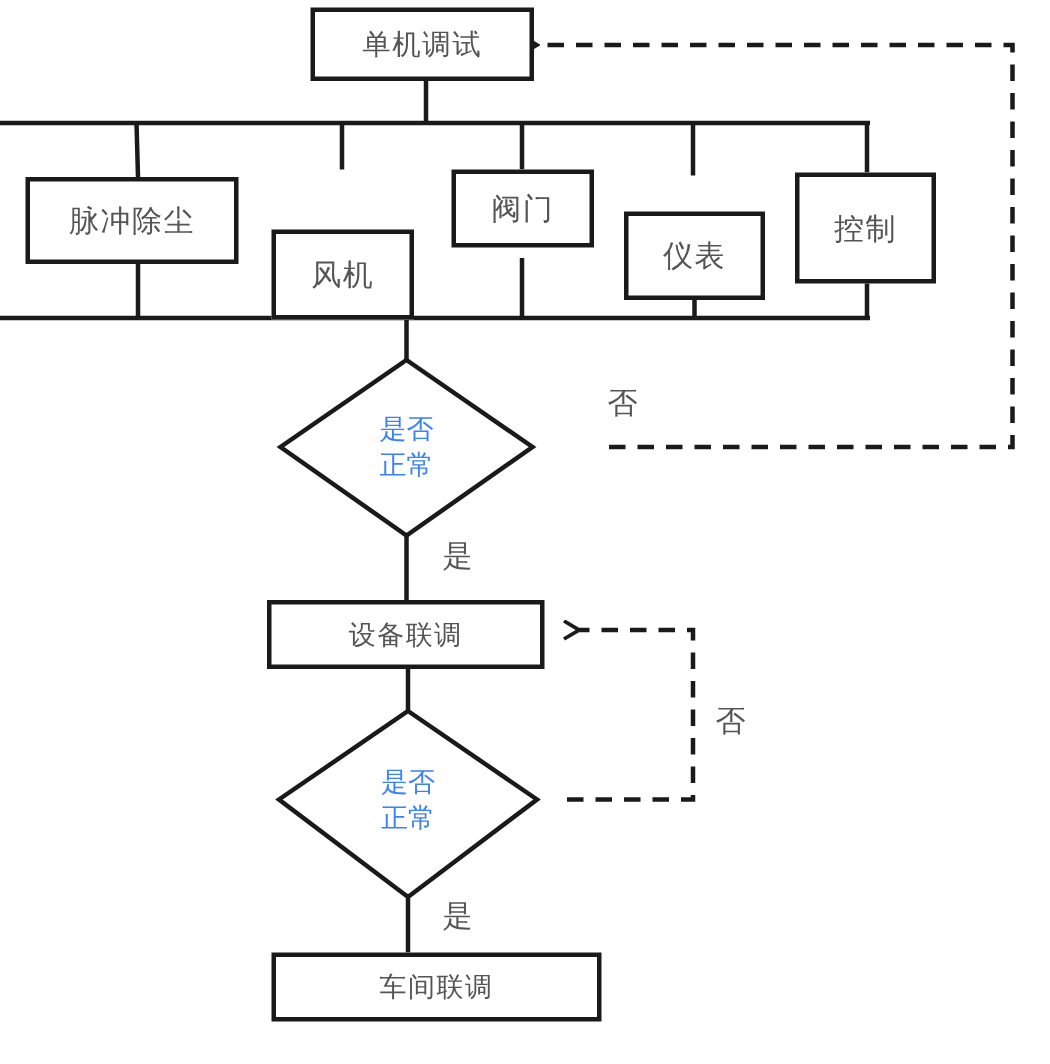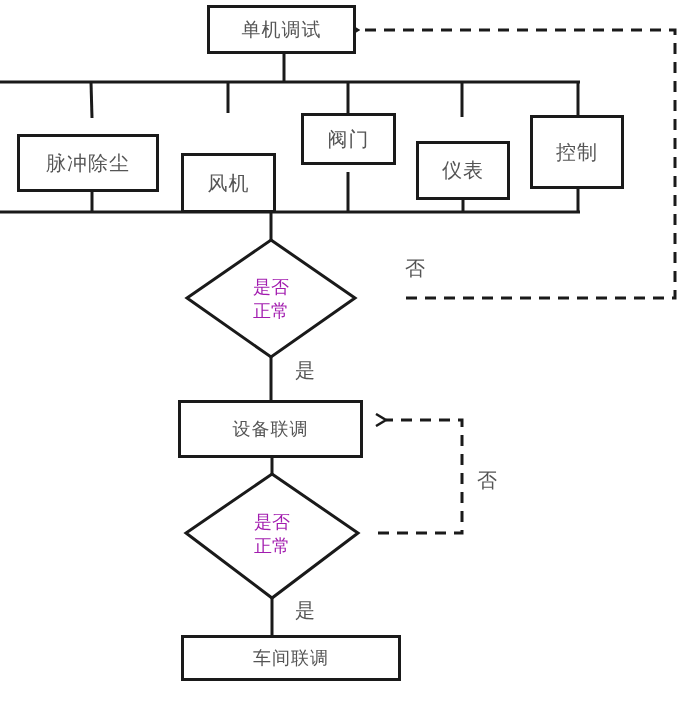--- a/index.html
+++ b/index.html
@@ -4,21 +4,21 @@
 <style>
   html, body { margin: 0; padding: 0; background: #ffffff; }
   body { width: 700px; height: 709px; position: relative; overflow: hidden;
          font-family: "DejaVu Sans", sans-serif; }
   svg.canvas { position: absolute; left: 0; top: 0; }
   .node { position: absolute; box-sizing: border-box; border: 3px solid #1a1a1a;
           border-radius: 0; background: #fff; display: flex; align-items: center;
           justify-content: center; color: #555; font-size: 19px; letter-spacing: 1px; }
   .node.small { font-size: 18px; }
   .label { position: absolute; color: #555; font-size: 20px; line-height: 1; }
-  .dlabel { position: absolute; color: #a21caf; font-size: 18px; line-height: 1.35;
+  .dlabel { position: absolute; color: #3b82f6; font-size: 18px; line-height: 1.35;
             text-align: center; width: 80px; }
 </style>
 </head>
 <body>
 
 <svg class="canvas" width="700" height="709" viewBox="0 0 700 709">
   <defs>
     <marker id="arrow-open" markerWidth="14" markerHeight="14" refX="2" refY="7" orient="auto" markerUnits="userSpaceOnUse">
       <path d="M12,1 L2,7 L12,13" fill="none" stroke="#1a1a1a" stroke-width="2.5"></path>
     </marker>
@@ -57,35 +57,35 @@
   </g>
 
   <g stroke="#1a1a1a" stroke-width="3" fill="none" stroke-dasharray="11,8">
     <polyline points="406,298 675,298 675,30 358,30" marker-end="url(#arrow-open)"></polyline>
     <polyline points="378,533 462,533 462,420 386,420" marker-end="url(#arrow-open)"></polyline>
   </g>
 </svg>
 
 <div class="node" style="left:207px; top:5px; width:149px; height:49px;">单机调试</div>
 
-<div class="node" style="left:17px; top:134px; width:142px; height:58px; font-size:20px;font-family:Liberation Mono, monospace;">脉冲除尘</div>
+<div class="node" style="left:17px; top:118px; width:142px; height:58px; font-size:20px;font-family:Liberation Mono, monospace;">脉冲除尘</div>
 <div class="node" style="left:181px; top:113px; width:95px; height:60px; font-size:20px;margin-top:40px;">风机</div>
 <div class="node" style="left:301px; top:113px; width:95px; height:52px; font-size:20px;">阀门</div>
 <div class="node" style="left:416px; top:117px; width:94px; height:59px; font-size:20px;margin-top:24px;">仪表</div>
 <div class="node" style="left:530px; top:115px; width:94px; height:74px; font-size:20px;">控制</div>
 
 <div class="dlabel" style="left:231px; top:275px;">
   <div>是否</div>
   <div>正常</div>
 </div>
 
 <div class="label" style="left:405px; top:258px;">否</div>
 <div class="label" style="left:295px; top:360px;">是</div>
 
-<div class="node small" style="left:178px; top:400px; width:185px; height:58px;">设备联调</div>
+<div class="node small" style="left:178px; top:400px; width:185px; height:46px;">设备联调</div>
 
 <div class="dlabel" style="left:232px; top:510px;">
   <div>是否</div>
   <div>正常</div>
 </div>
 
 <div class="label" style="left:477px; top:470px;">否</div>
 <div class="label" style="left:295px; top:600px;">是</div>
 
 <div class="node small" style="left:181px; top:635px; width:220px; height:46px;">车间联调</div>

